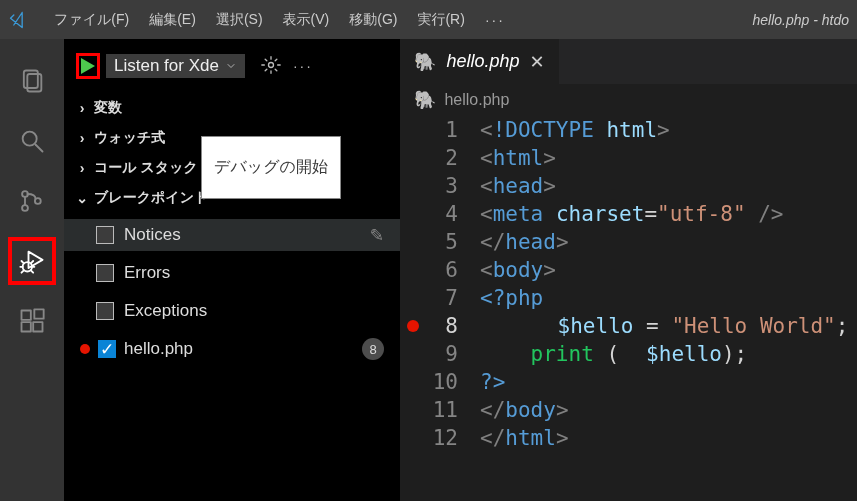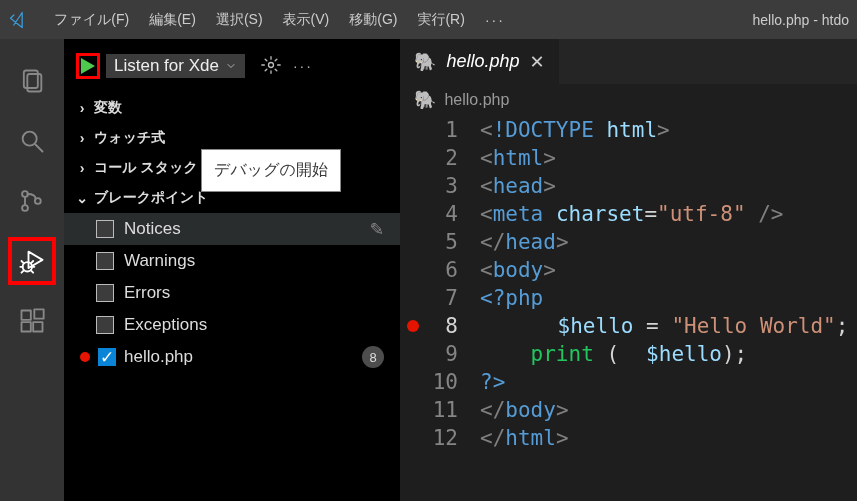--- a/index.html
+++ b/index.html
@@ -10,21 +10,21 @@
     font-size: 14px;
   }
   .menubar {
     height: 39px; background: #3c3c3c; display: flex; align-items: center;
     padding: 0 8px; font-size: 14px;
     color: #ccc;
   }
   .menubar .logo { width: 20px; height: 20px; margin-right: 16px; }
   .menubar .menu-item { padding: 0 10px; cursor: default; }
   .menubar .overflow { padding: 0 10px; letter-spacing: 2px; }
-  .menubar .title { margin-left: auto; padding-right: 0; color: #ccc; white-space: nowrap; overflow:hidden; }
+  .menubar .title { margin-left: auto; padding-right: 0; color: #ccc; white-space: nowrap; overflow:hidden;font-style:italic; }
   .body-row { display: flex; height: calc(100% - 36px); }
   .activitybar {
     width: 64px; background: #333; display: flex; flex-direction: column;
     align-items: center; padding-top: 18px; gap: 12px;
   }
   .activitybar .ab-item {
     width: 48px; height: 48px; display:flex; align-items:center; justify-content:center;
     color: #888;
   }
   .activitybar .ab-item svg { width: 28px; height: 28px; stroke: currentColor; }
@@ -50,27 +50,27 @@
     max-width: 150px; overflow:hidden; white-space:nowrap;
   }
   .sidebar-actions { display:flex; align-items:center; gap:12px; margin-left: 10px; color:#bbb; }
   .panel-section { position: relative; }
   .section-hdr {
     display:flex; align-items:center; gap:6px; padding: 6px 12px;
     font-size: 14px; font-weight:700; color:#ddd;
   }
   .section-hdr .chev { width:12px; text-align:center; }
   .tooltip-hover {
-    position:absolute; left: 137px; top: 110px;
+    position:absolute; left: 137px; top: 97px;
     background:#fff; color:#3b3b3b; font-size:16px;
-    padding:10px 12px; border:1px solid #888; z-index:10;
+    padding:20px 12px; border:1px solid #888; z-index:10;
   }
   .bp-item {
     display:flex; align-items:center; gap:10px; padding: 6px 20px 6px 32px;
-    font-size: 17px; color:#ddd; position: relative;
+    font-size: 17px; color:#ddd; position: relative; margin-top: 6px;
   }
   .bp-item.hover { background:#2a2d2e; }
   .bp-item.hover .pencil { position:absolute; right:16px; color:#888; }
   .checkbox {
     width:18px; height:18px; border:1px solid #bbb; background:#3c3c3c;
     display:inline-flex; align-items:center; justify-content:center;
   }
   .checkbox.checked { background:#0a84d6; border-color:#0a84d6; color:#fff; }
   .red-dot { width:10px; height:10px; border-radius:50%; background:#e51400; }
   .count-badge {
@@ -205,24 +205,20 @@
         <span>ブレークポイント</span>
       </div>
       <div id="bp-list">
           <div class="bp-item hover">
             <span class="checkbox"></span>
             <span>Notices</span>
             <span class="pencil">✎</span>
           </div>
           <div class="bp-item">
             <span class="checkbox"></span>
-            <span>Warnings</span>
-          </div>
-          <div class="bp-item">
-            <span class="checkbox"></span>
             <span>Errors</span>
           </div>
           <div class="bp-item">
             <span class="checkbox"></span>
             <span>Exceptions</span>
           </div>
         </div>
       <div class="bp-item" style="padding-left:16px; gap:8px;">
         <span class="red-dot"></span>
         <span class="checkbox checked">✓</span>

